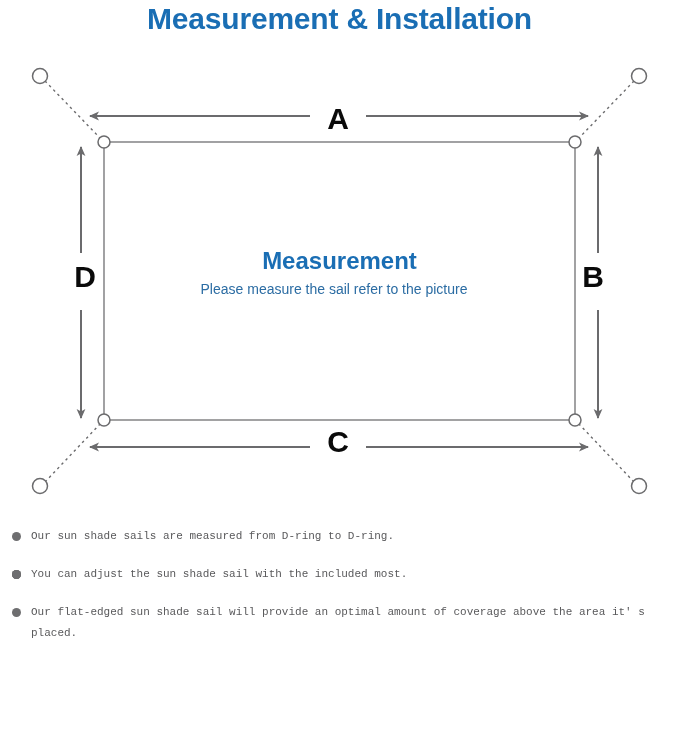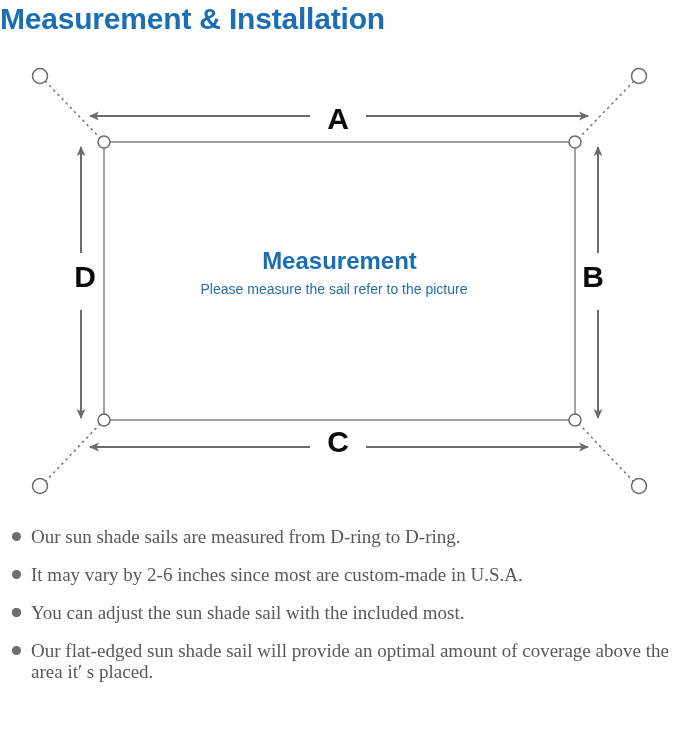--- a/index.html
+++ b/index.html
@@ -13,21 +13,21 @@
     position: relative;
     font-family: "Liberation Sans", sans-serif;
     overflow: hidden;
   }
 
   #page-title {
     position: absolute;
     top: 0px;
     left: 0;
     width: 679px;
-    text-align: left;
+    text-align: center;
     font-size: 30px;
     font-weight: bold;
     color: #1a6eb4;
     letter-spacing: -0.2px;
     line-height: 38px;
     white-space: nowrap;
   }
 
   #diagram-wrap {
     position: absolute;
@@ -88,24 +88,24 @@
     width: 679px;
     padding: 0;
     margin: 0;
     list-style: none;
   }
   .note-item {
     position: relative;
     padding-left: 31px;
     padding-right: 6px;
     margin-bottom: 17px;
-    font-size: 19px;
+    font-size: 11px;
     line-height: 21px;
     color: #59595b;
-    font-family: Liberation Serif, serif;
+    font-family: Liberation Mono, monospace;
   }
   .note-bullet {
     position: absolute;
     left: 12px;
     top: 6px;
     width: 9px;
     height: 9px;
     border-radius: 50%;
     background: #6e6e70;
   }
@@ -162,21 +162,20 @@
   <div class="dim-label" id="dim-d">D</div>
 </div>
 
 <ul id="notes-list">
   <li class="note-item">
     <span class="note-bullet"></span>
     <span>Our sun shade sails are measured from D-ring to D-ring.</span>
   </li>
   <li class="note-item">
     <span class="note-bullet"></span>
-    <span>It may vary by 2-6 inches since most are custom-made in U.S.A.</span>
   </li>
   <li class="note-item">
     <span class="note-bullet"></span>
   </li>
   <li class="note-item">
     <span class="note-bullet"></span>
     <span>You can adjust the sun shade sail with the included most.</span>
   </li>
   <li class="note-item">
     <span class="note-bullet"></span>

